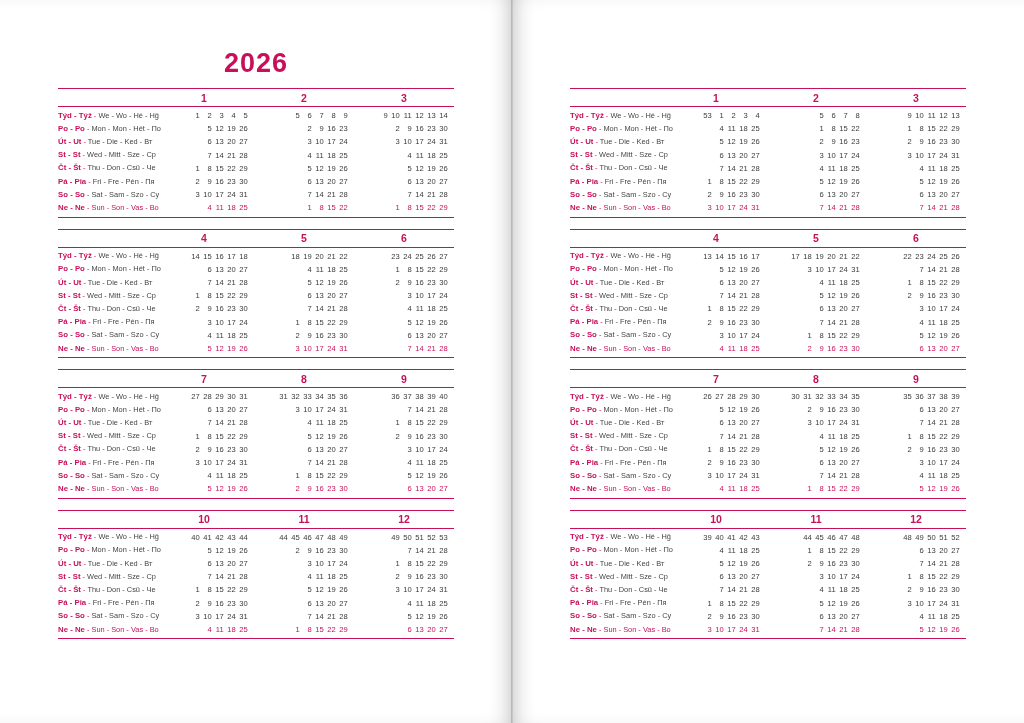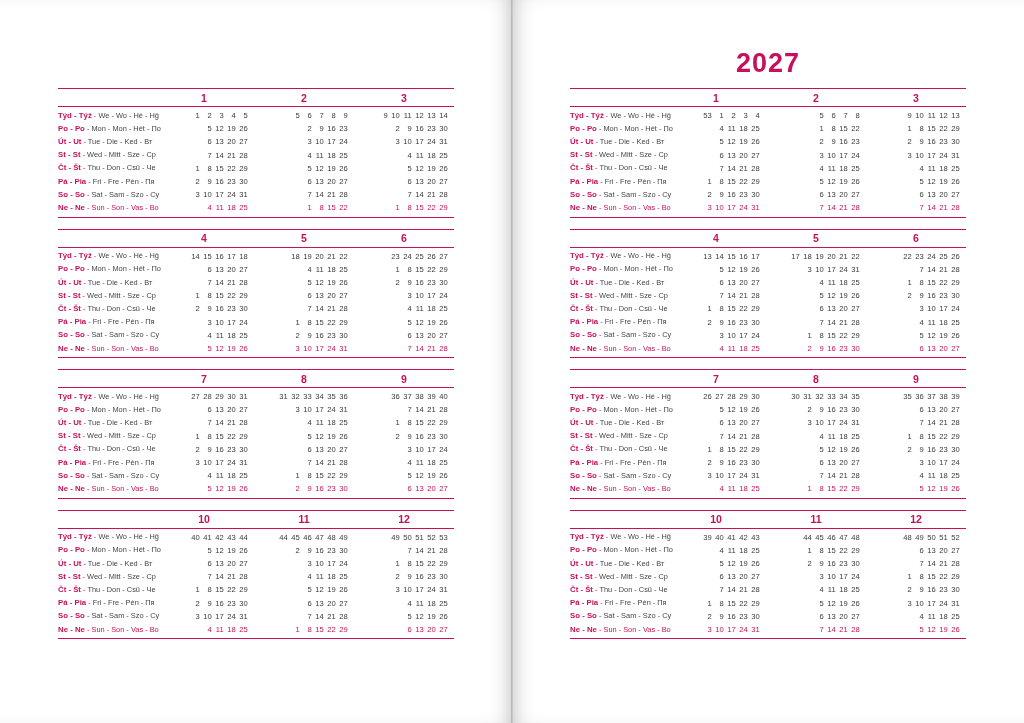--- a/index.html
+++ b/index.html
@@ -78,20 +78,21 @@
   .corner.right{right:0;}
   .corner svg{position:absolute;bottom:-30px;}
   .corner.left svg{left:-52px;}
   .corner.right svg{right:-52px;}
 </style>
 </head>
 <body>
 
 <div class="spread">
   <div class="page left">
+    <div class="year">2026</div>
     <div class="cal">
         <div class="quarter">
           <div class="qhead">
             <div class="label"></div>
             <div class="mnum">1</div>
             <div class="mnum">2</div>
             <div class="mnum">3</div>
           </div>
           <div class="rows">
             <div class="row head">
@@ -847,21 +848,20 @@
           <div class="qfoot"></div>
         </div>
       </div>
     <div class="corner left">
       <svg width="200" height="120" viewBox="0 0 200 120" aria-hidden="true">
         <path d="M0 10 A 110 110 0 0 0 190 100" fill="none" stroke="#111" stroke-width="3" stroke-dasharray="2 7" stroke-linecap="round"></path>
       </svg>
     </div>
   </div>
   <div class="page right">
-    <div class="year">2027</div>
     <div class="cal">
         <div class="quarter">
           <div class="qhead">
             <div class="label"></div>
             <div class="mnum">1</div>
             <div class="mnum">2</div>
             <div class="mnum">3</div>
           </div>
           <div class="rows">
             <div class="row head">

